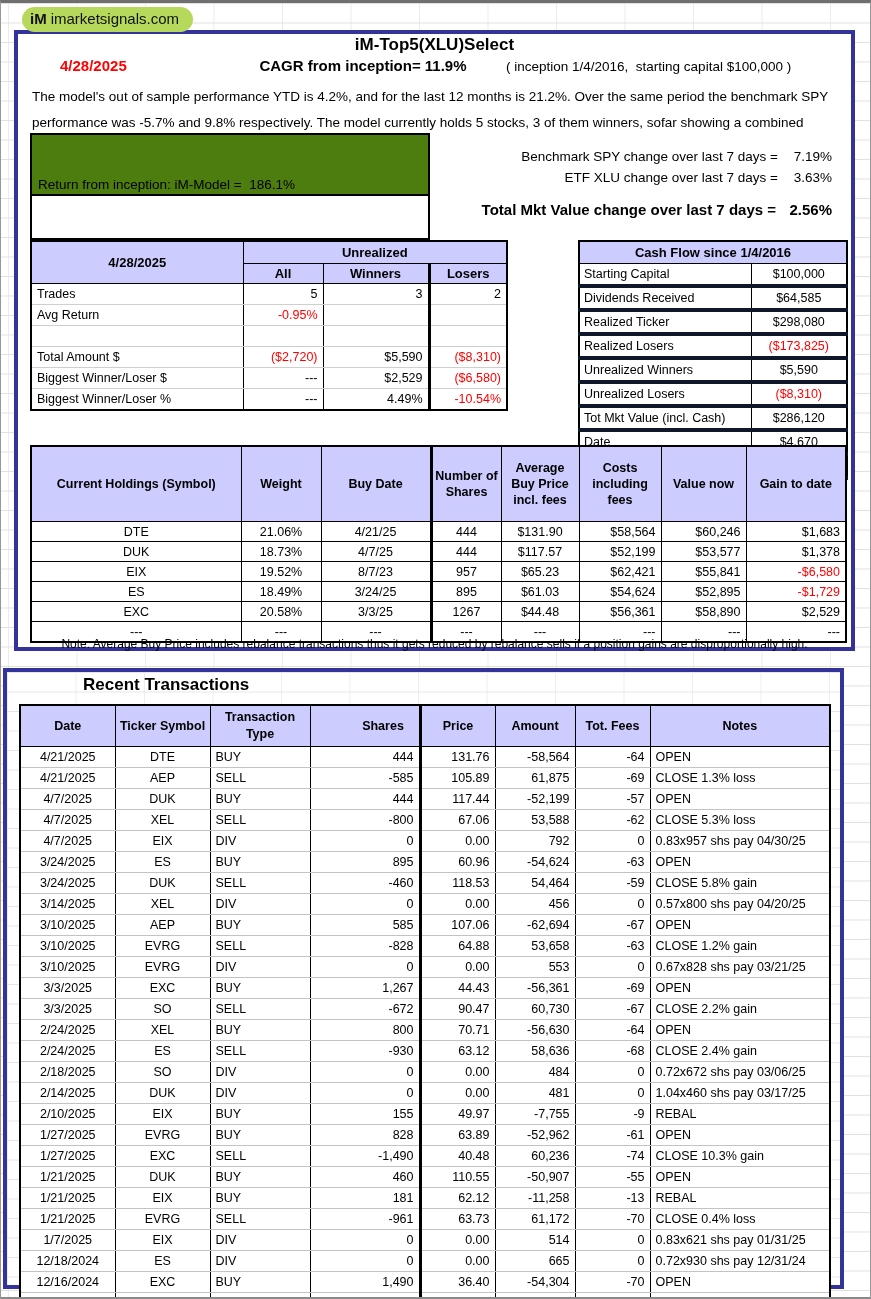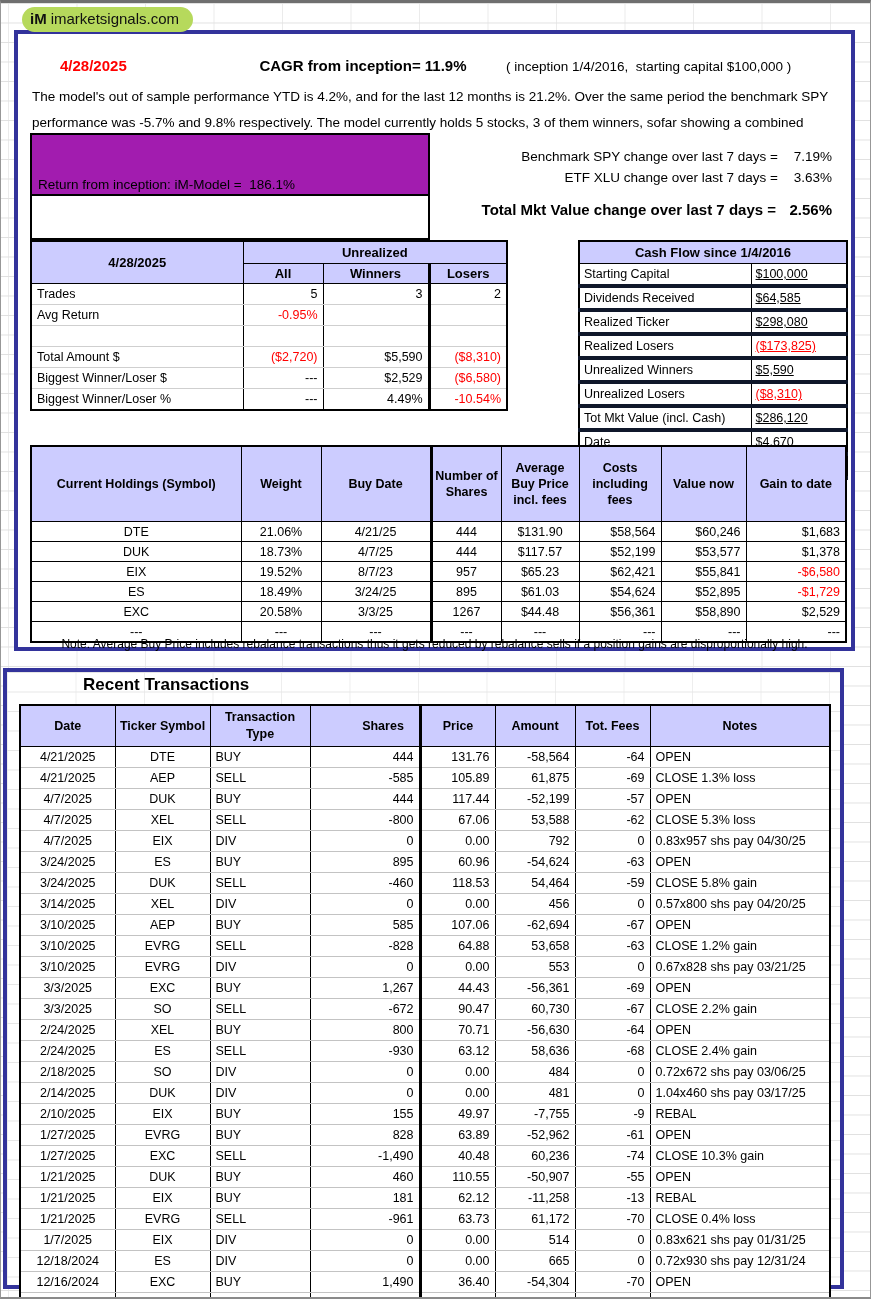--- a/index.html
+++ b/index.html
@@ -37,21 +37,21 @@
     font-size:15px;color:#111;white-space:nowrap;
   }
   .logo-pill .im{font-weight:bold;font-style:normal;margin-right:4px;}
   .title{top:1px;left:0;right:0;text-align:center;font-size:17px;font-weight:bold;}
   .report-date{left:42px;top:23px;color:#ff0000;font-weight:bold;font-size:15px;}
   .cagr{left:170px;top:23px;width:350px;text-align:center;font-weight:bold;font-size:15px;}
   .inception{left:488px;top:25px;font-size:13.5px;white-space:pre;}
   .summary{left:14px;top:50px;width:806px;font-size:13.5px;line-height:26px;margin:0;}
   .yellow-box{
     left:12px;top:99px;width:400px;height:63px;box-sizing:border-box;
-    background:#a21caf;border:2px solid #000;padding:1px 6px;
+    background:#4d7c0f;border:2px solid #000;padding:1px 6px;
     font-size:13.5px;line-height:19.5px;white-space:pre;
   }
   .dd-box{
     left:12px;top:160px;width:400px;height:46px;box-sizing:border-box;
     background:#fff;border:2px solid #000;padding:1px 6px;
     font-size:13.5px;line-height:20px;white-space:pre;
   }
   .chg-block{left:380px;top:112px;width:434px;font-size:13.5px;line-height:21px;}
   .chg-line{display:flex;justify-content:flex-end;white-space:pre;}
   .chg-line .val{width:54px;text-align:right;}
@@ -68,21 +68,21 @@
   .unrealized thead tr:last-child th{height:19px;font-size:13px;}
   .unrealized td{height:20px;padding:0 5px;border-right:1px solid #000;border-bottom:1px solid #cfcfcf;}
   .unrealized td:first-child{text-align:left;}
   .unrealized td:not(:first-child){text-align:right;}
   .unrealized td:nth-child(4),.unrealized th.thick-left{border-left:3px solid #000;}
 
   .cashflow{left:560px;top:206px;width:268px;}
   .cashflow th{height:21px;font-size:13px;}
   .cashflow td{height:20px;padding:0 4px;border-bottom:4px solid #0f172a;}
   .cashflow td:first-child{border-right:1px solid #000;}
-  .cashflow td:last-child{text-align:left;text-decoration:underline;}
+  .cashflow td:last-child{text-align:center;}
   .cashflow tr.sep td{border-top:2px solid #000;}
 
   .holdings{left:12px;top:411px;width:815px;}
   .holdings th{height:74px;vertical-align:middle;line-height:1.3;}
   .holdings td{height:19px;padding:0 5px;border:1px solid #000;text-align:center;}
   .holdings td:nth-child(n+6){text-align:right;}
   .holdings td:nth-child(4),.holdings th:nth-child(4){border-left:3px solid #000;}
   .note{left:0;right:0;top:603px;text-align:center;font-size:12px;}
 
   .rt-title{left:76px;top:3px;font-size:17px;font-weight:bold;}
@@ -99,20 +99,21 @@
 </head>
 <body>
 
 <div class="gridlines"></div>
 
 <div class="logo-pill">
   <span class="im">iM</span><span>imarketsignals.com</span>
 </div>
 
 <div class="box box1">
+  <div class="title">iM-Top5(XLU)Select</div>
   <div class="report-date">4/28/2025</div>
   <div class="cagr">CAGR from inception= 11.9%</div>
   <div class="inception">( inception 1/4/2016,  starting capital $100,000 )</div>
   <p class="summary">The model's out of sample performance YTD is 4.2%, and for the last 12 months is 21.2%. Over the same period the benchmark SPY performance was  -5.7% and 9.8% respectively. The model currently holds 5 stocks, 3 of them winners, sofar showing a combined -0.95% average return.</p>
 
   <div class="yellow-box">
     <div>Return from inception: iM-Model =  186.1%</div>
     <div>Benchmark SPY return from 1/4/2016 =  216.1%</div>
     <div>ETF XLU return from 1/4/2016 =  144.66%</div>
   </div>

